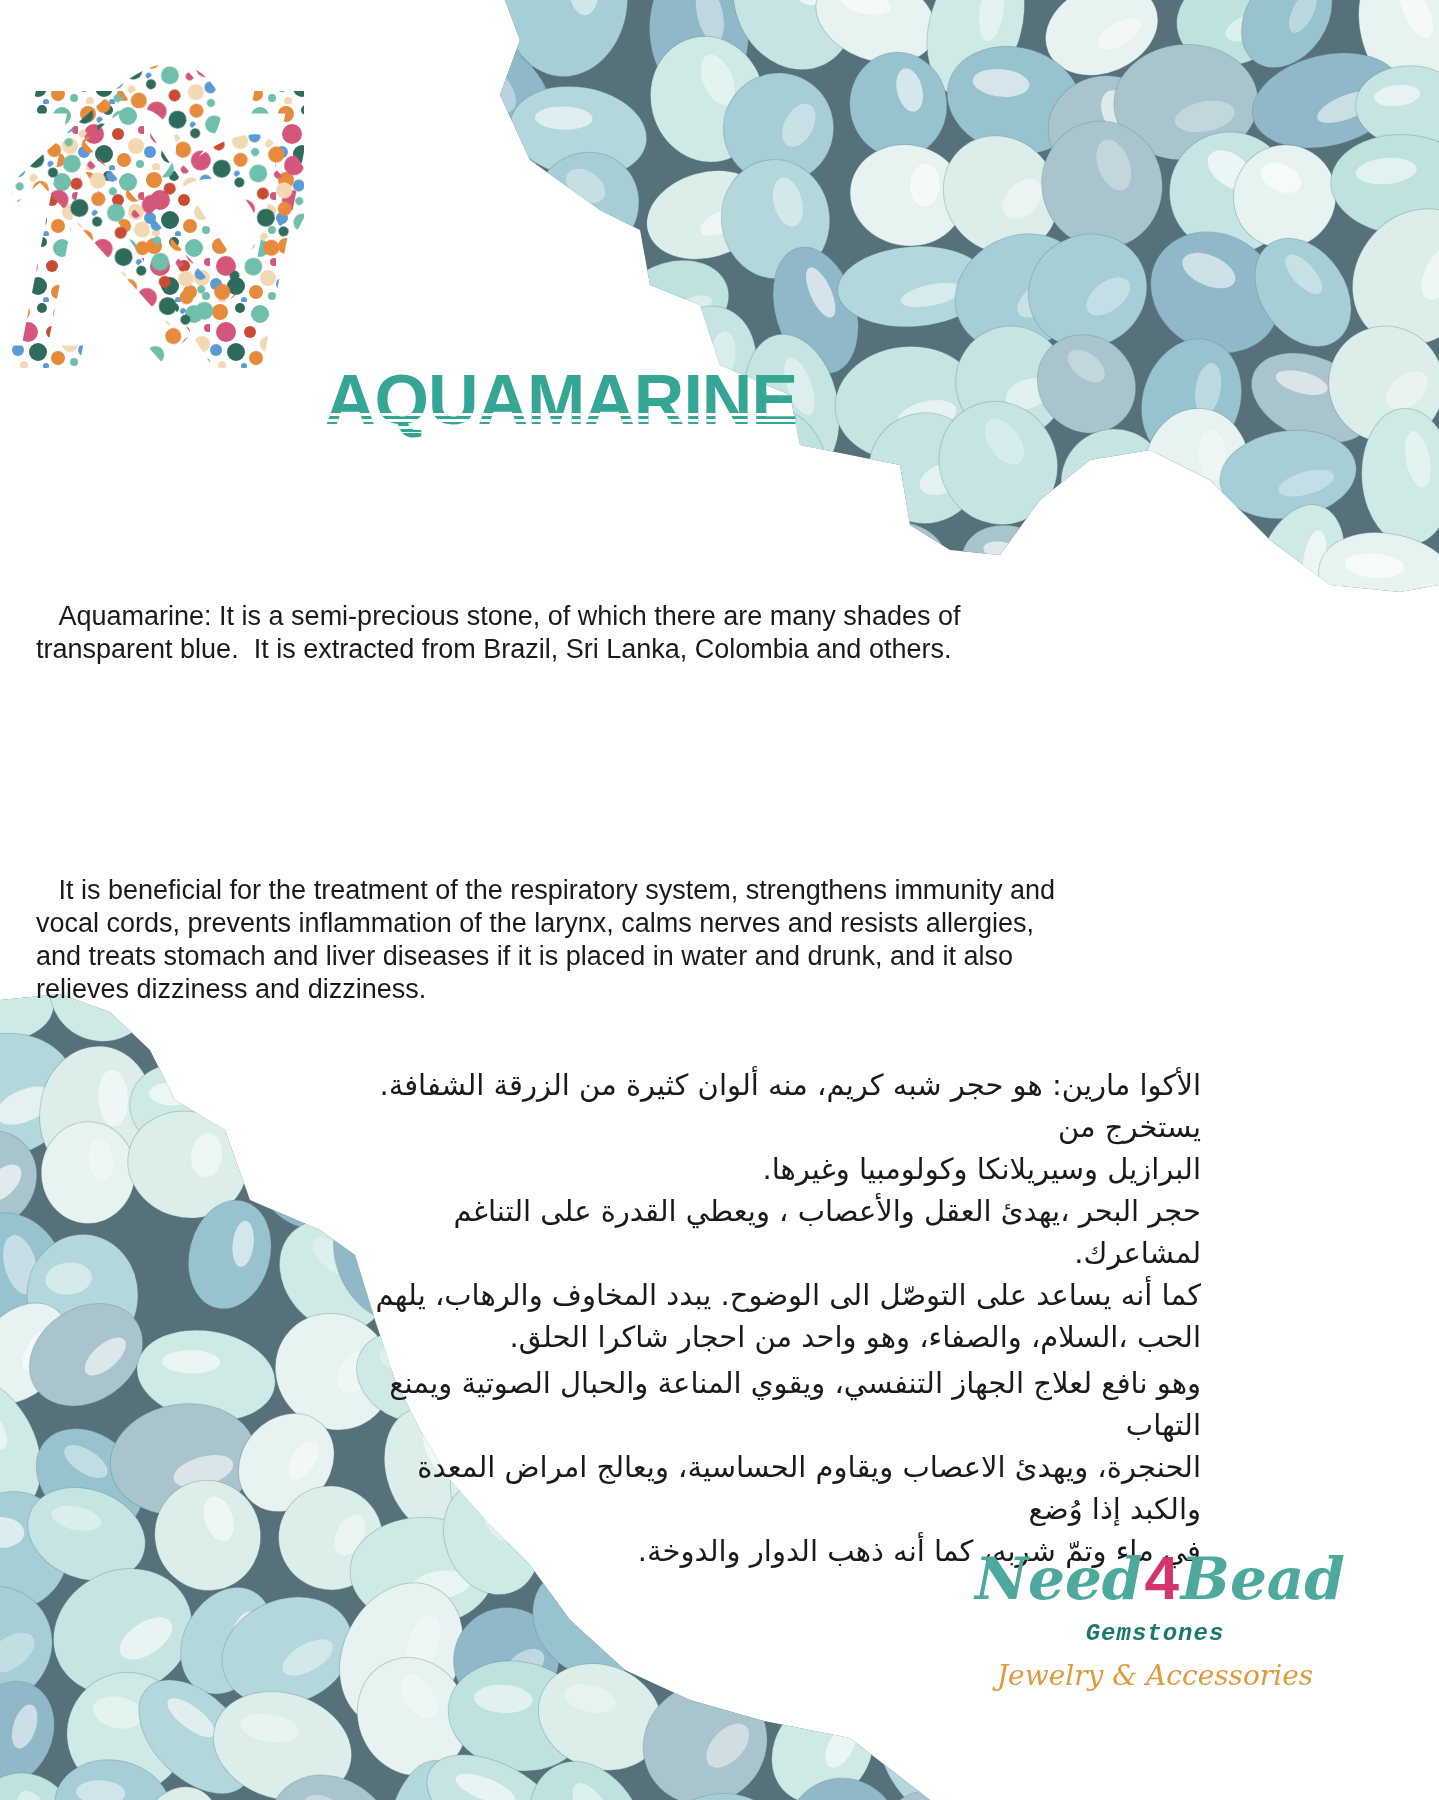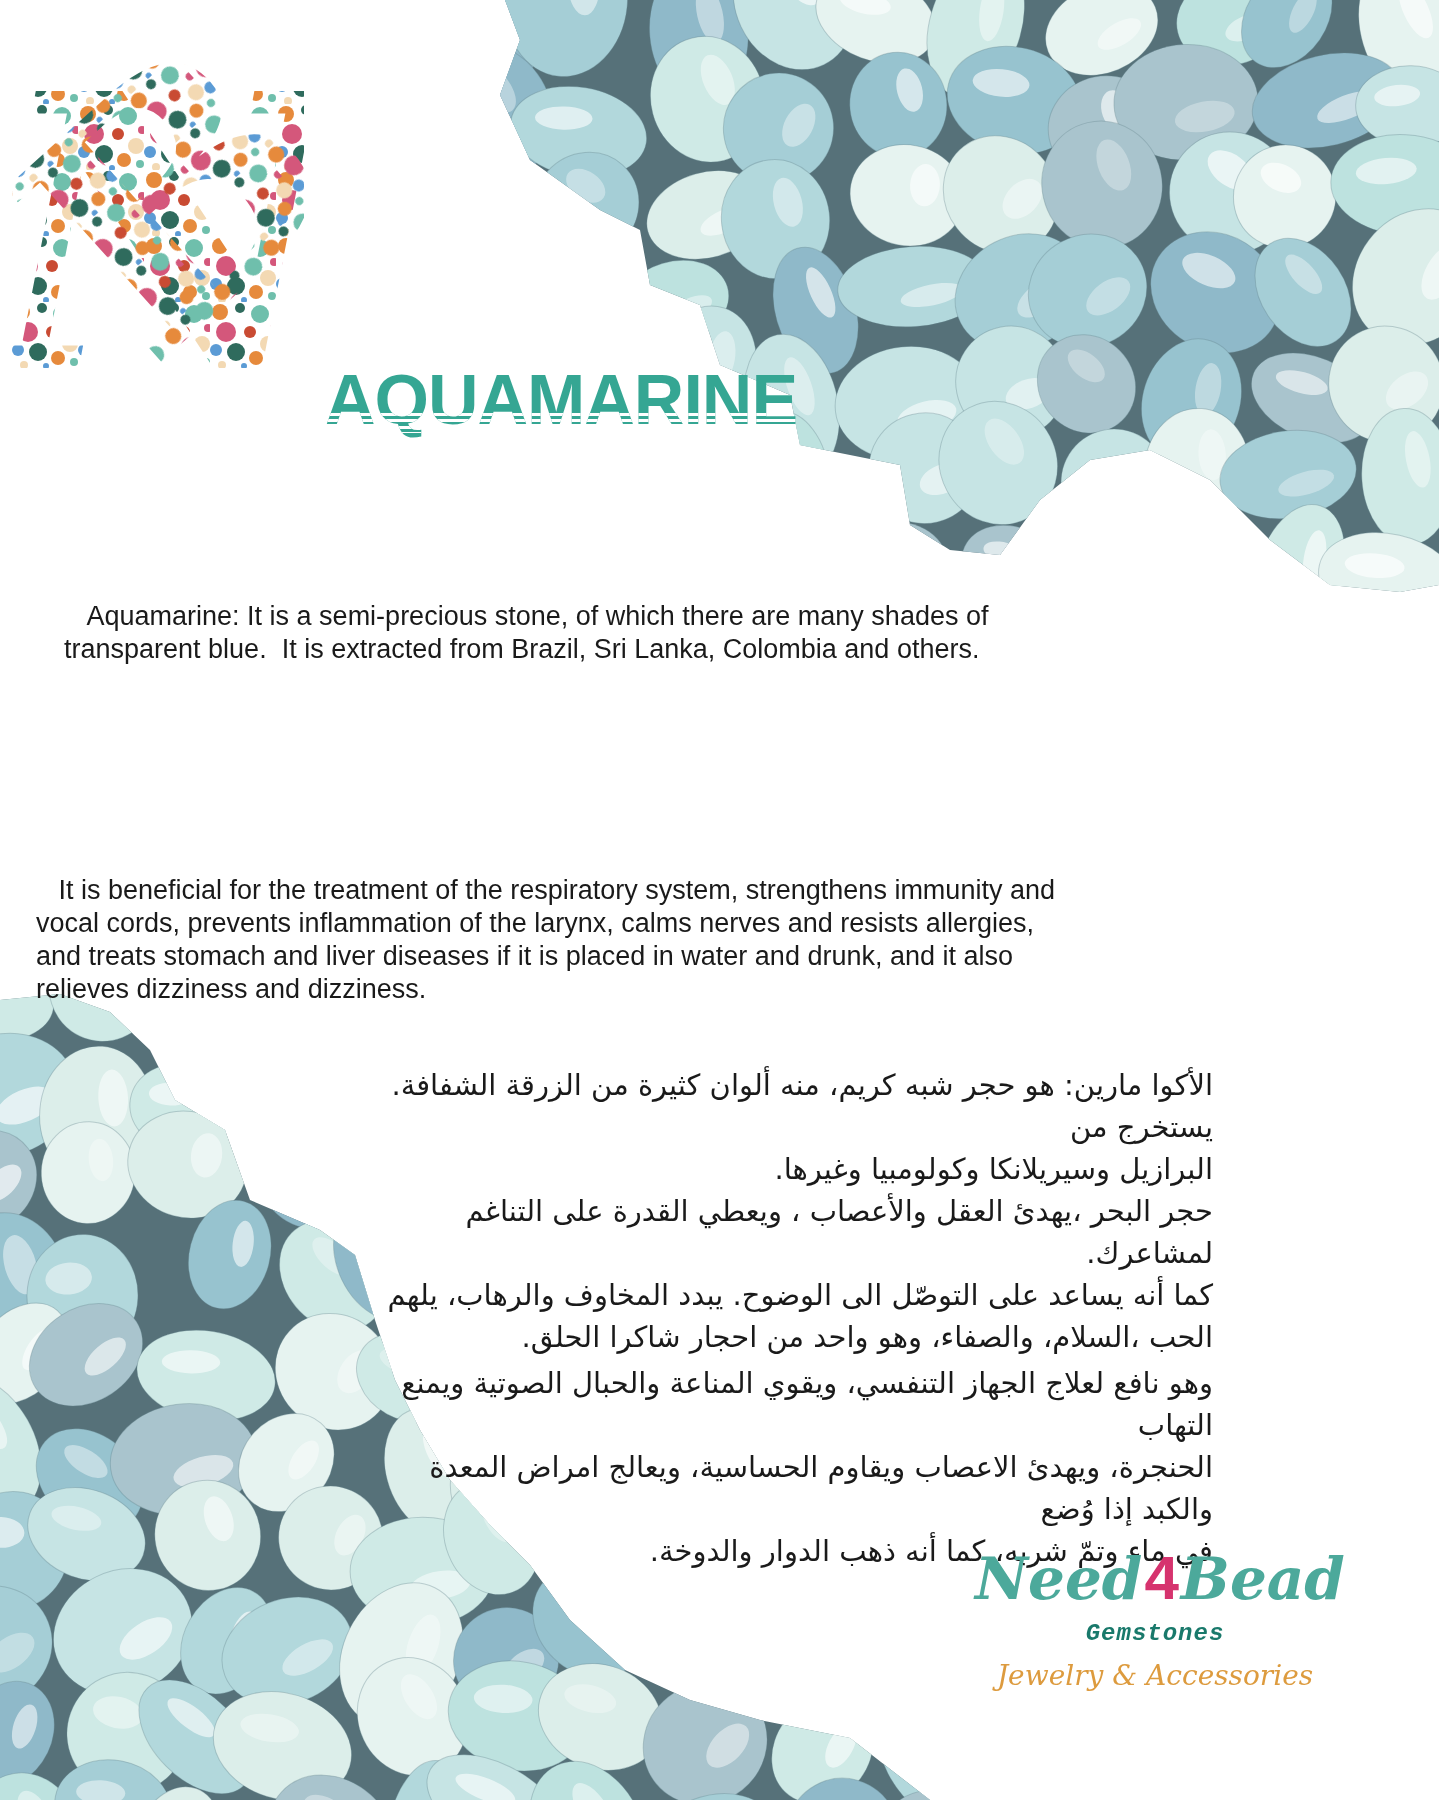--- a/index.html
+++ b/index.html
@@ -26,25 +26,25 @@
       background-position:0 88%,0 0;
       background-repeat:no-repeat,no-repeat;
       -webkit-background-clip:text;background-clip:text;color:transparent;
     }
   }
   .para-en{
     position:absolute;left:36px;width:1150px;
     font-size:27px;line-height:33px;white-space:pre-line;
     color:var(--text_dark,#1a1a1a);
   }
-  .p-en-1{top:600px;margin-left:28px;}
+  .p-en-1{top:600px;}
   .p-en-2{top:702px;}
   .p-en-3{top:874px;}
   .para-ar{
-    position:absolute;right:226px;width:830px;direction:rtl;text-align:right;
+    position:absolute;right:238px;width:830px;direction:rtl;text-align:right;
     font-family:"DejaVu Sans",sans-serif;font-size:29px;line-height:42px;
     white-space:pre-line;color:var(--text_dark,#1a1a1a);
   }
   .p-ar-1{top:1064px;}
   .p-ar-2{top:1190px;}
   .p-ar-3{top:1362px;}
   .brand{position:absolute;left:975px;top:1545px;width:360px;text-align:center;}
   .brand-name{
     font-family:"DejaVu Serif",serif;font-style:italic;font-weight:bold;
     font-size:58px;line-height:66px;color:var(--brand_teal,#4ca99b);white-space:nowrap;

